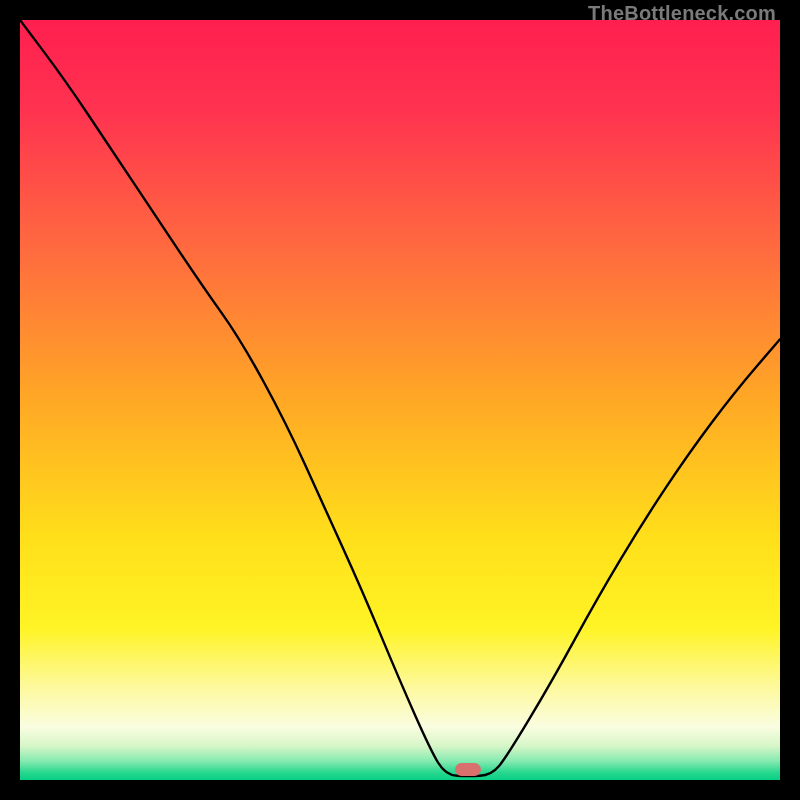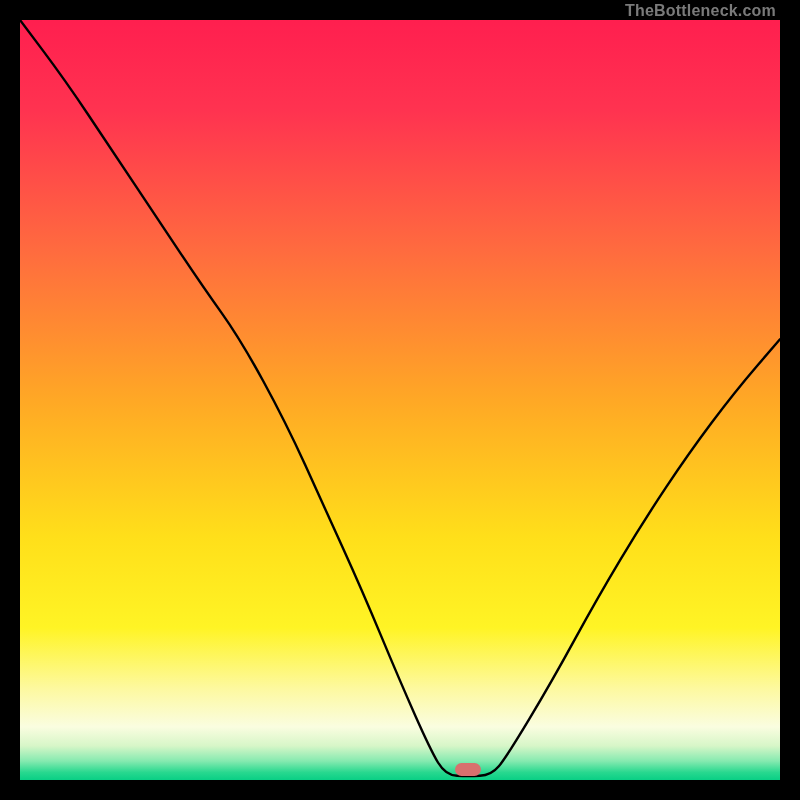--- a/index.html
+++ b/index.html
@@ -26,21 +26,21 @@
   }
   .gradient {
     position: absolute;
     left: 0; top: 0; right: 0; bottom: 0;
   }
   .watermark {
     position: absolute;
     top: 2px;
     right: 24px;
     color: #7a7a7a;
-    font-size: 16px;
+    font-size: 20px;
     font-weight: 600;
     letter-spacing: 0.2px;
   }
   .curve {
     position: absolute;
     left: 0; top: 0;
     width: 760px;
     height: 760px;
     pointer-events: none;
   }

